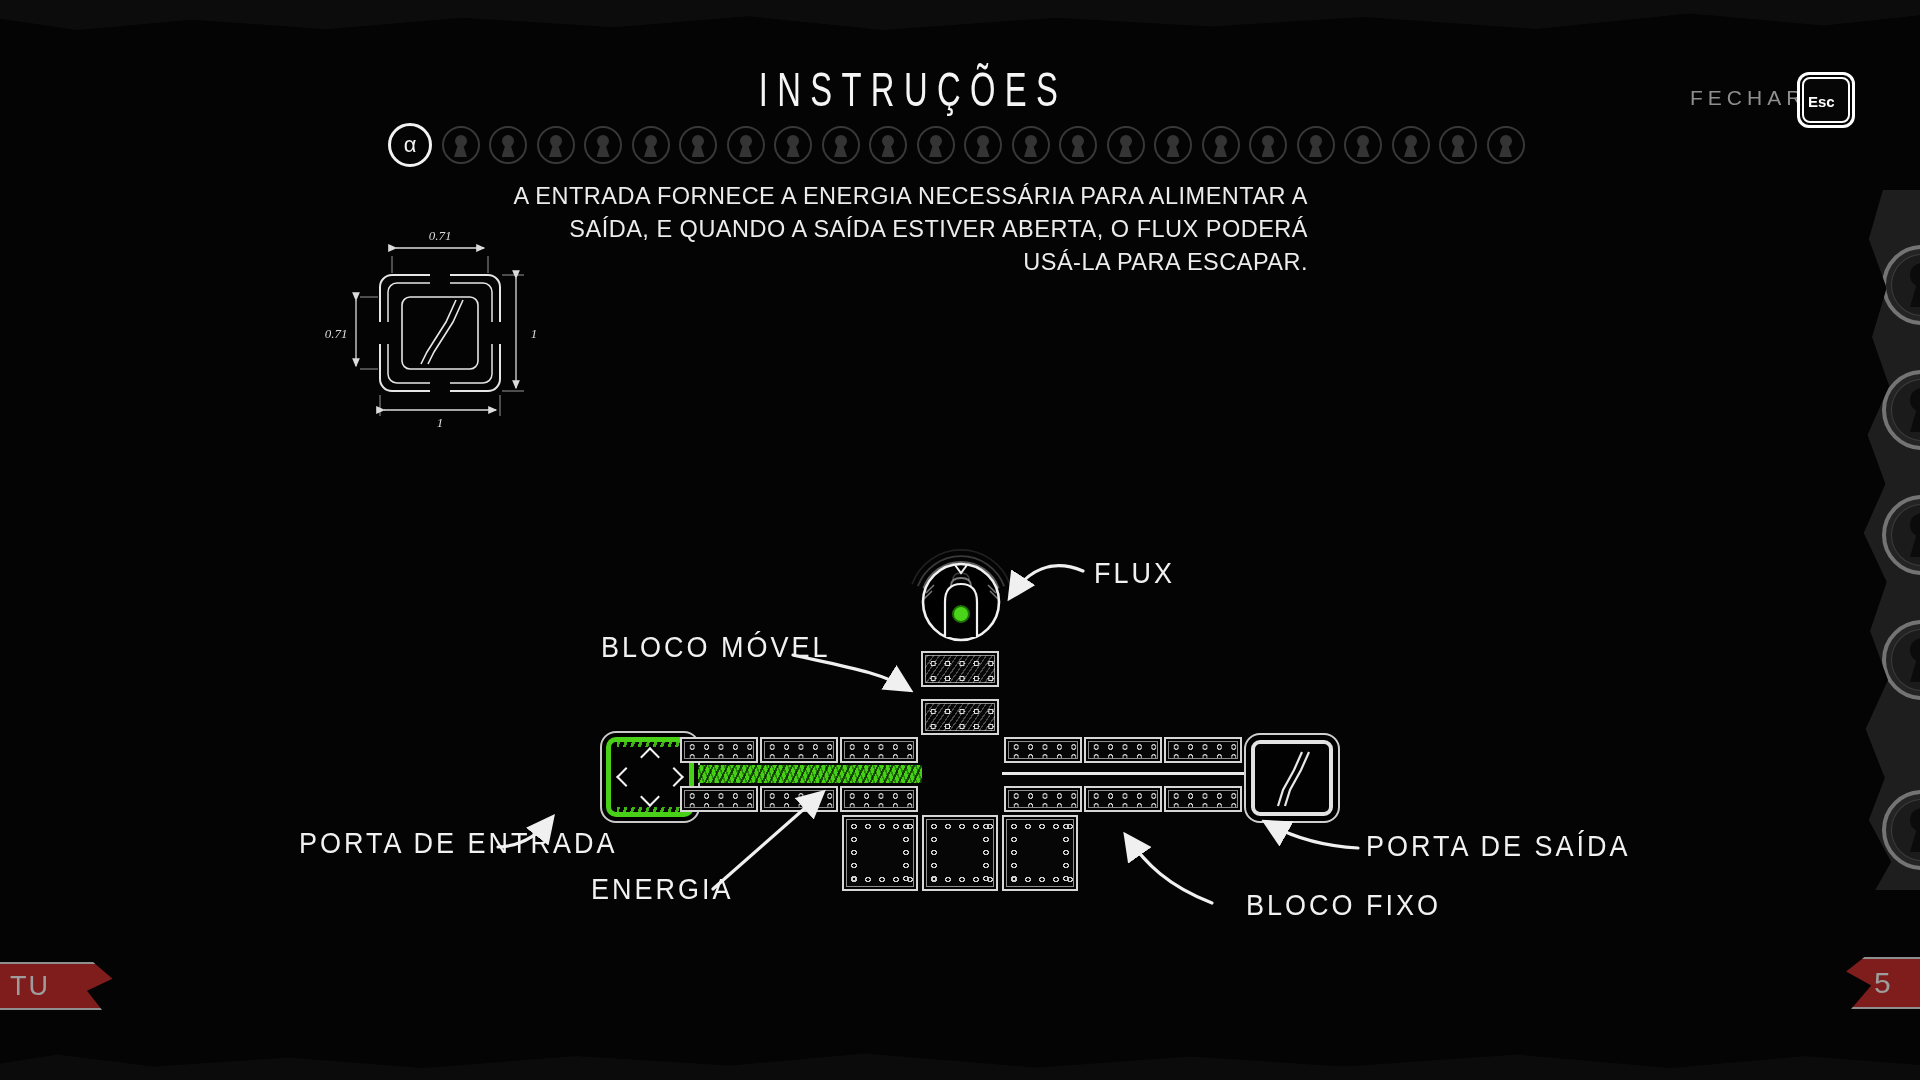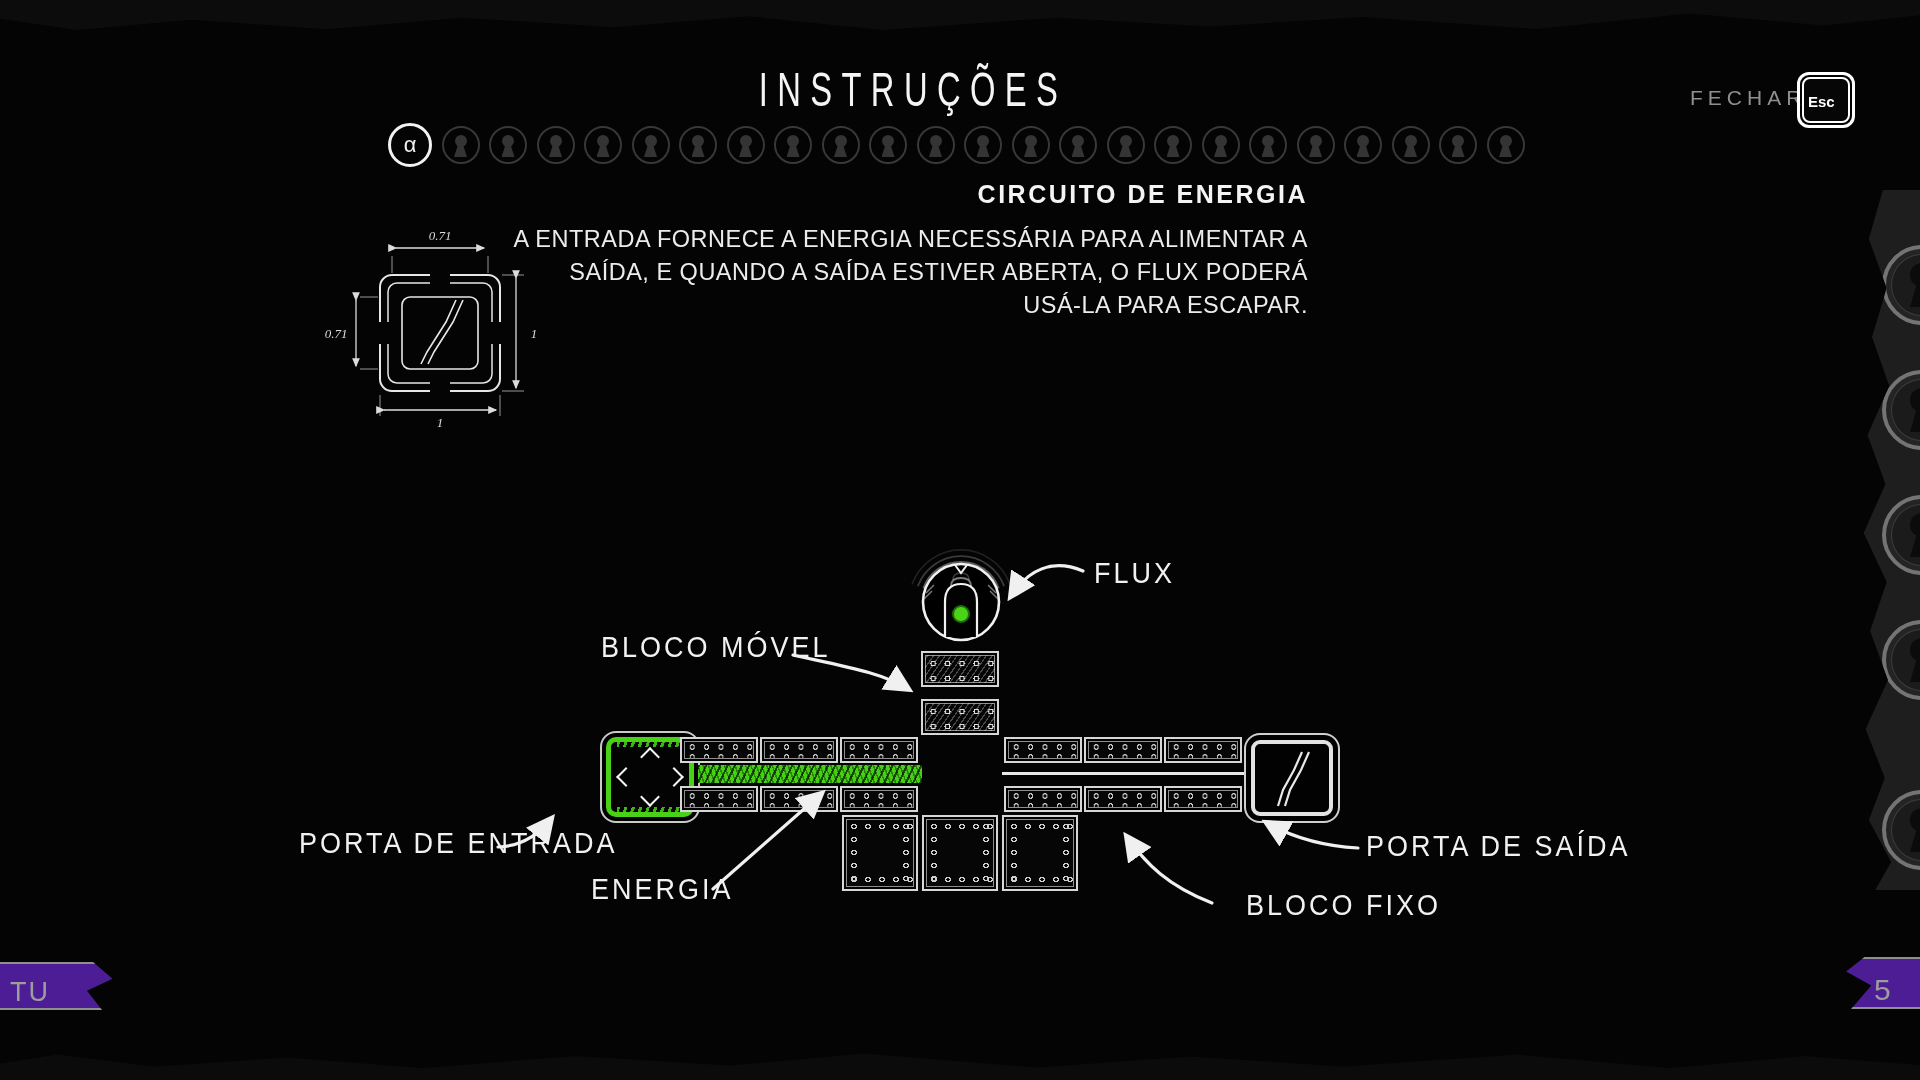--- a/index.html
+++ b/index.html
@@ -18,22 +18,22 @@
     clip-path:polygon(42% 0,100% 0,100% 100%,30% 100%,55% 96%,20% 90%,45% 84%,15% 77%,50% 70%,22% 63%,48% 56%,12% 49%,46% 42%,18% 35%,52% 28%,25% 21%,48% 14%,20% 7%);}
   .side-btn{position:absolute;left:26px;width:80px;height:80px;border-radius:50%;border:4px solid #747474;
     background:#1b1b1b;box-sizing:border-box;box-shadow:inset 0 0 0 5px #242424,inset 0 0 0 6px #3c3c3c;}
   .side-inner{position:absolute;inset:0;}
   .kh-head{position:absolute;left:50%;border-radius:50%;background:#343434;}
   .kh-body{position:absolute;left:50%;background:#343434;clip-path:polygon(32% 0,68% 0,100% 100%,0 100%);}
   .side-btn .kh-head{top:14px;width:24px;height:24px;margin-left:-12px;background:#0b0b0b;}
   .side-btn .kh-body{top:32px;width:24px;height:26px;margin-left:-12px;background:#0b0b0b;}
 
   
-  .banner{position:absolute;background:#4c1d95;border-top:2px solid #8f8f8f;border-bottom:2px solid #8f8f8f;
-    box-sizing:border-box;color:#9d9d9d;font-size:27px;letter-spacing:2px;z-index:2;display:flex;align-items:flex-end;}
+  .banner{position:absolute;background:#7f1d1d;border-top:2px solid #8f8f8f;border-bottom:2px solid #8f8f8f;
+    box-sizing:border-box;color:#9d9d9d;font-size:27px;letter-spacing:2px;z-index:2;display:flex;align-items:center;}
   .banner-left{left:0;top:962px;width:150px;height:48px;padding-left:10px;
     clip-path:polygon(0 0,62% 0,75% 35%,58% 60%,68% 100%,0 100%);}
   .banner-right{left:1836px;top:957px;width:84px;height:52px;padding-left:38px;font-size:30px;
     clip-path:polygon(34% 0,100% 0,100% 100%,18% 100%,42% 55%,12% 28%);}
 
   
   .title{position:absolute;left:913px;top:62px;white-space:nowrap;font-size:42px;font-weight:400;
     letter-spacing:12px;color:#f5f5f5;transform:translateX(-50%) scale(.78,1.15);transform-origin:center top;}
   .close{position:absolute;left:1690px;top:70px;width:170px;height:60px;cursor:pointer;}
   .fechar{position:absolute;left:0;top:16px;font-size:21px;letter-spacing:5px;color:#8f8f8f;}
@@ -295,21 +295,20 @@
       <line x1="216" y1="60" x2="216" y2="170" marker-start="url(#dimA)" marker-end="url(#dimA)"></line>
       <line x1="84" y1="192" x2="196" y2="192" marker-start="url(#dimA)" marker-end="url(#dimA)"></line>
     </g>
     <text x="140" y="22" text-anchor="middle">0.71</text>
     <text x="36" y="120" text-anchor="middle">0.71</text>
     <text x="234" y="120" text-anchor="middle">1</text>
     <text x="140" y="209" text-anchor="middle">1</text>
   </svg>
 
   <div class="instr">
-    <h2>CIRCUITO DE ENERGIA</h2>
     <p>A ENTRADA FORNECE A ENERGIA NECESSÁRIA PARA ALIMENTAR A SAÍDA, E QUANDO A SAÍDA ESTIVER ABERTA, O FLUX PODERÁ USÁ-LA PARA ESCAPAR.</p>
   </div>
 
   <svg class="abs" style="left:903px;top:540px;" width="116" height="112" viewBox="0 0 116 112">
     <g stroke="#bbbbbb" fill="none">
       <path d="M20.4,48.3 A40,40 0 0 1 95.6,48.3" opacity=".5" stroke-width="2"></path>
       <path d="M14.8,46.3 A46,46 0 0 1 101.2,46.3" opacity=".3" stroke-width="1.8"></path>
       <path d="M9.1,44.2 A52,52 0 0 1 106.9,44.2" opacity=".16" stroke-width="1.6"></path>
     </g>
     <circle cx="58" cy="62" r="38" stroke="#f1f1f1" stroke-width="2.6" fill="#000"></circle>

